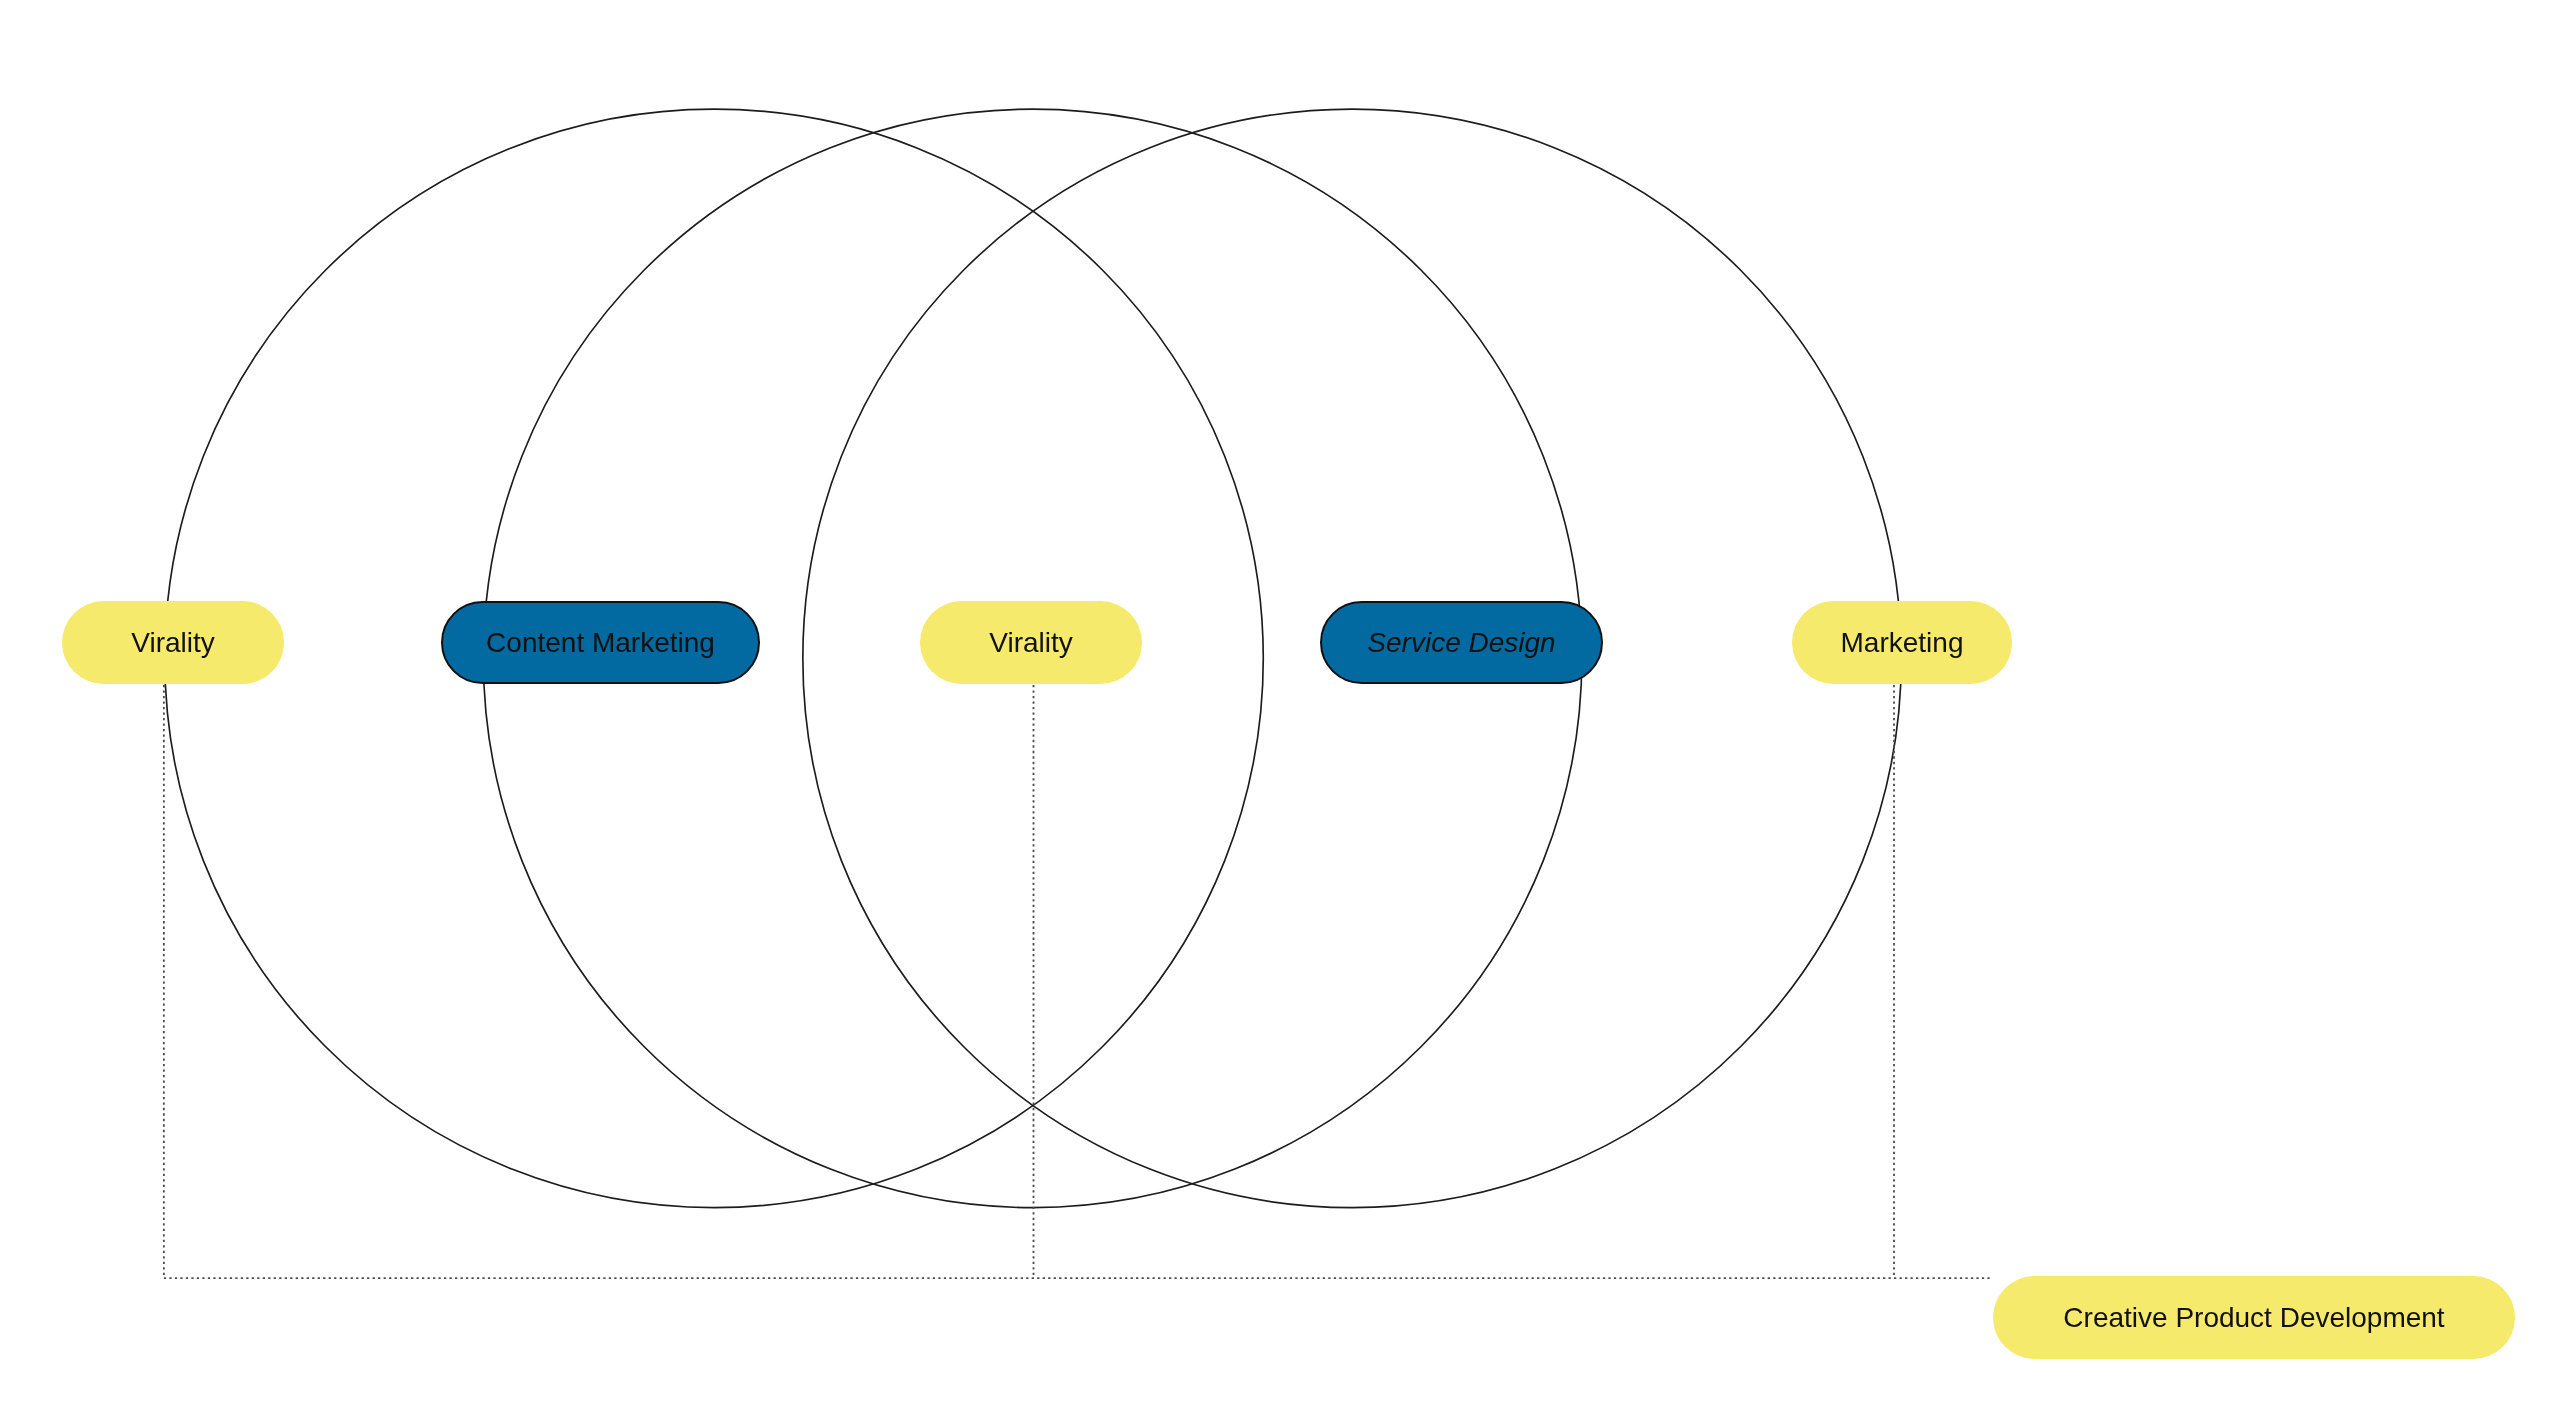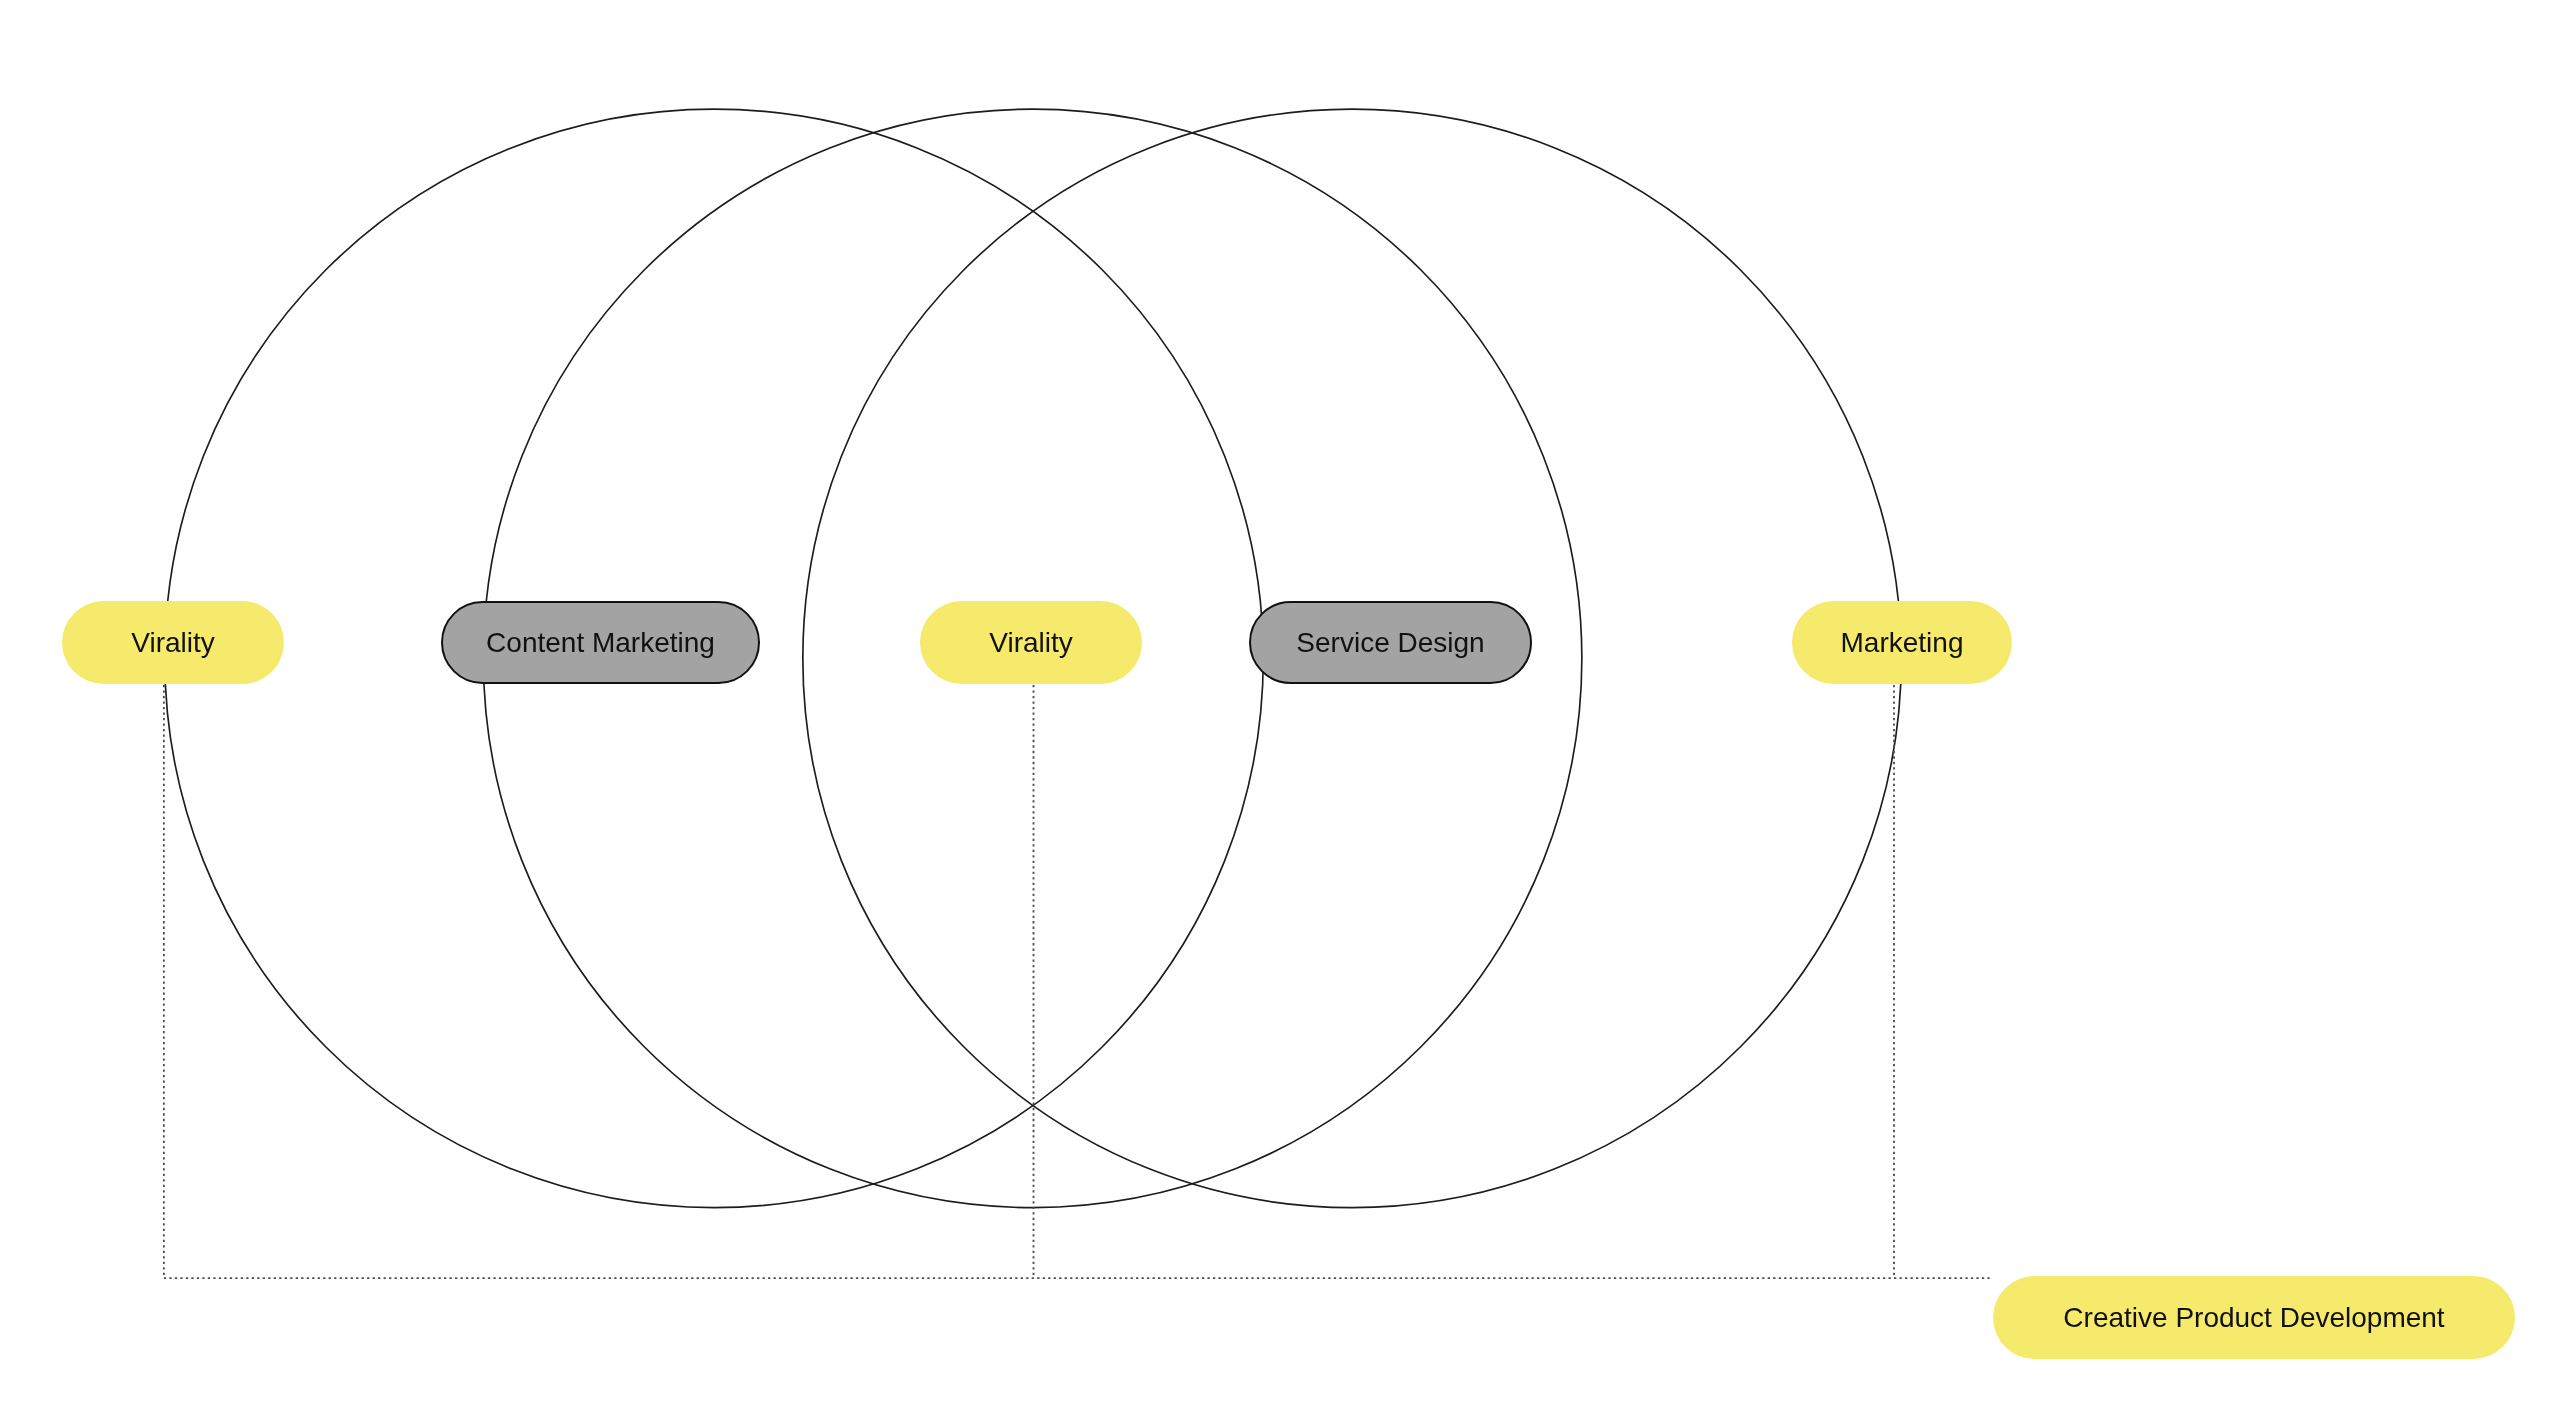--- a/index.html
+++ b/index.html
@@ -47,21 +47,21 @@
     white-space: nowrap;
     font-size: 28px;
     font-weight: 400;
     letter-spacing: 0;
     color: var(--text, #111111);
   }
   .pill.yellow {
     background: var(--yellow, #F6EA6C);
   }
   .pill.outline {
-    background: #a3a3a3;
+    background: #0369a1;
     border: 2.3px solid var(--outline, #111111);
   }
 </style>
 </head>
 <body>
 
 <div id="stage">
 
   <svg height="1412" viewBox="0 0 2814 1542" width="2576">
     <circle class="circle" cx="780" cy="719" r="600"></circle>
@@ -76,21 +76,21 @@
 
   <div class="pill yellow" style="left: 62px; top: 601px; width: 222px; height: 83px;">
     <span>Virality</span>
   </div>
   <div class="pill outline" style="left: 441px; top: 601px; width: 319px; height: 83px;">
     <span>Content Marketing</span>
   </div>
   <div class="pill yellow" style="left: 920px; top: 601px; width: 222px; height: 83px;">
     <span>Virality</span>
   </div>
-  <div class="pill outline" style="left: 1249px; top: 601px; width: 283px; height: 83px;">
+  <div class="pill outline" style="left: 1320px; top: 601px; width: 283px; height: 83px; font-style: italic;">
     <span>Service Design</span>
   </div>
   <div class="pill yellow" style="left: 1792px; top: 601px; width: 220px; height: 83px;">
     <span>Marketing</span>
   </div>
   <div class="pill yellow" style="left: 1993px; top: 1235px; width: 522px; height: 83px; margin-top: 41px;">
     <span>Creative Product Development</span>
   </div>
 
 </div>

